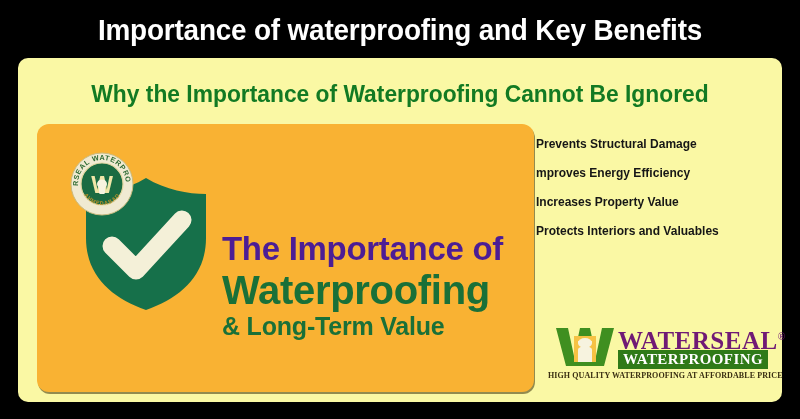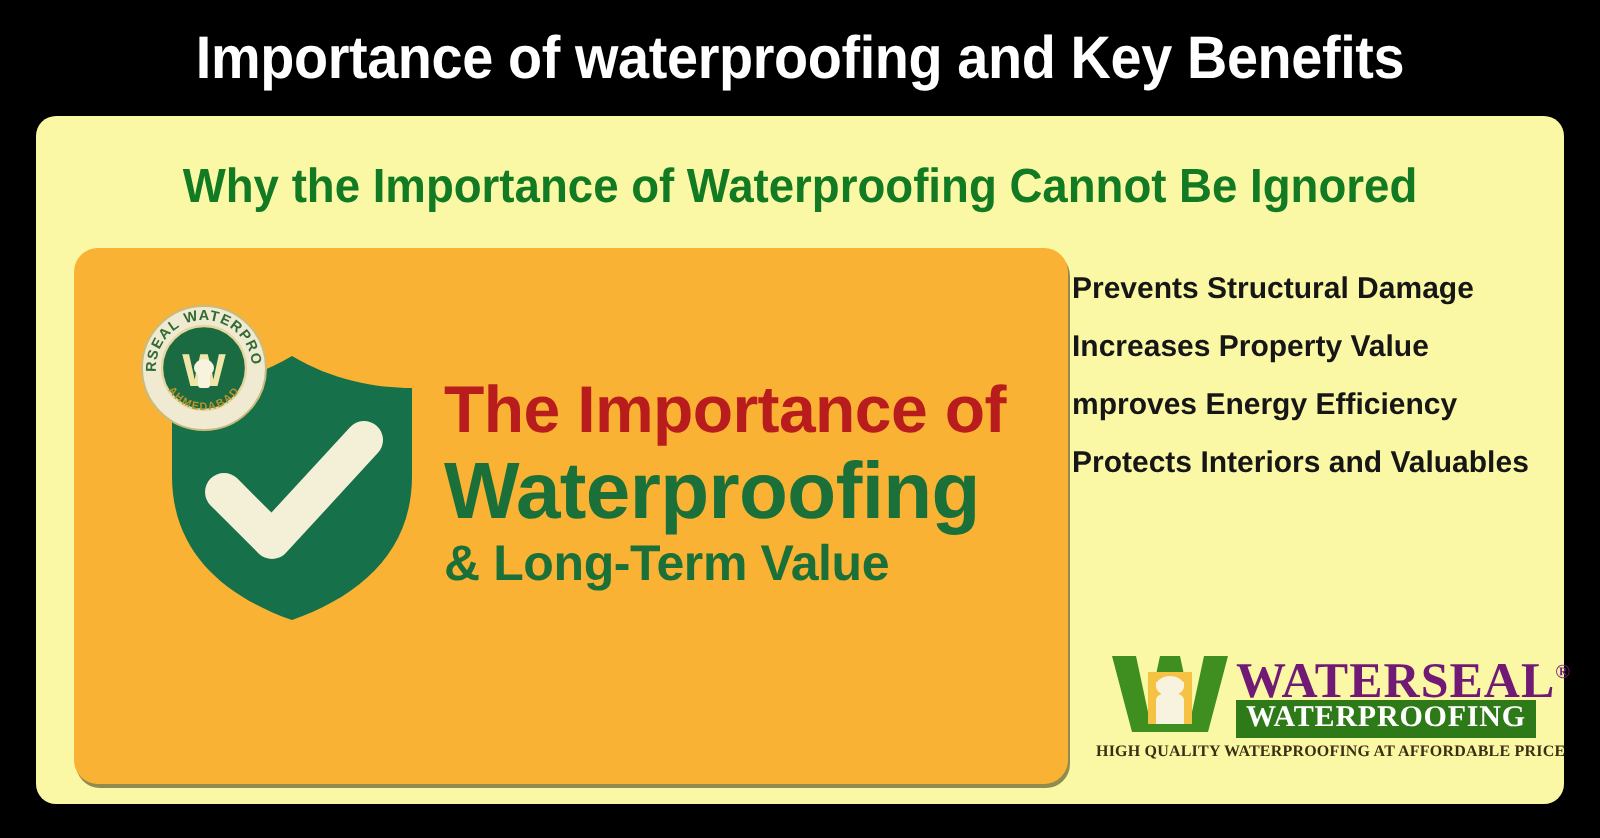--- a/index.html
+++ b/index.html
@@ -97,27 +97,28 @@
   .seal svg { display: block; }
 
   
   .card-text {
     position: absolute;
     left: 185px;
     top: 62px;
     width: 305px;
   }
   .card-line1 {
-    color: #b91c1c;
+    color: #4c1d95;
     font-family: "Liberation Sans Narrow", "Liberation Sans", sans-serif;
     font-weight: bold;
     font-size: 33px;
     line-height: 38px;
     letter-spacing: -0.3px;
     white-space: nowrap;
+    margin-top: 44px;
   }
   .card-line2 {
     color: #1a7038;
     font-family: "Liberation Sans Narrow", "Liberation Sans", sans-serif;
     font-weight: bold;
     font-size: 40px;
     line-height: 44px;
     letter-spacing: -0.3px;
     white-space: nowrap;
   }
@@ -136,21 +137,21 @@
   .benefits {
     position: absolute;
     left: 518px;
     top: 72px;
     width: 240px;
   }
   .benefit-item {
     color: #161616;
     font-family: "Liberation Sans Narrow", "Liberation Sans", sans-serif;
     font-weight: bold;
-    font-size: 15px;
+    font-size: 12px;
     line-height: 29px;
     white-space: nowrap;
   }
 
   
   .logo {
     position: absolute;
     left: 516px;
     top: 266px;
     width: 240px;
@@ -256,22 +257,22 @@
 
       <div class="card-text">
         <div class="card-line1">The Importance of</div>
         <div class="card-line2">Waterproofing</div>
         <div class="card-sub" style="margin-top:0;">&amp; Long-Term Value</div>
       </div>
     </div>
 
     <div class="benefits">
       <div class="benefit-item">Prevents Structural Damage</div>
+      <div class="benefit-item">mproves Energy Efficiency</div>
       <div class="benefit-item">Increases Property Value</div>
-      <div class="benefit-item">mproves Energy Efficiency</div>
       <div class="benefit-item">Protects Interiors and Valuables</div>
     </div>
 
     <div class="logo">
 
       <div class="logo-mark">
         <svg width="62" height="42" viewBox="0 0 62 42" xmlns="http://www.w3.org/2000/svg">
           <path d="M2 2 L14 2 L20 30 L26 2 L36 2 L42 30 L48 2 L60 2 L50 40 L38 40 L31 14 L24 40 L12 40 Z" fill="#3f8f20"></path>
           <rect x="20" y="10" width="22" height="30" fill="#f6c244"></rect>
           <ellipse cx="31" cy="17" rx="7" ry="5" fill="#f7f3df"></ellipse>

